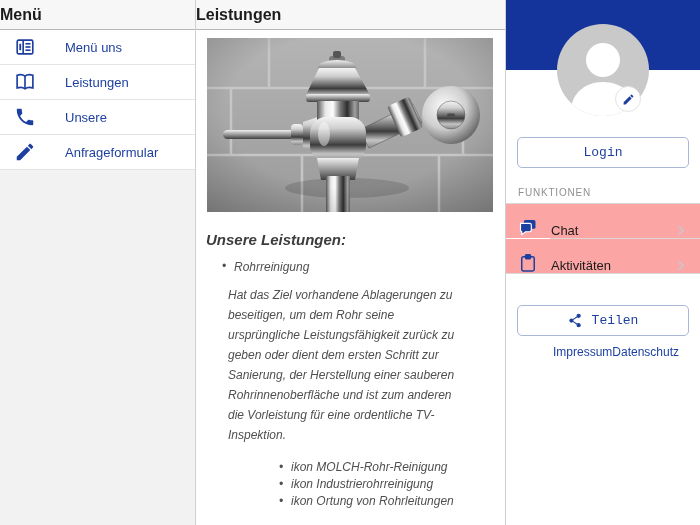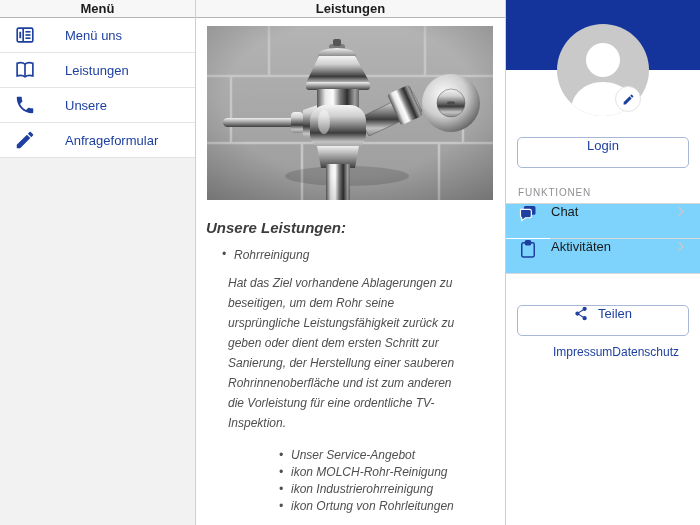--- a/index.html
+++ b/index.html
@@ -1,23 +1,23 @@
 <!DOCTYPE html>
 <html><head>
 <meta charset="utf-8">
 <style>
   * { margin:0; padding:0; box-sizing:border-box; }
   html,body { width:700px; height:525px; overflow:hidden; background:#fff;
     font-family:"Liberation Sans", sans-serif; }
   .app { display:flex; width:700px; height:525px; }
 
   
-  .col-header { height:18px; background:#f7f7f7; border-bottom:1px solid #b5b5b5;
-    display:flex; align-items:center; justify-content:center;
-    font-size:13px; font-weight:bold; color:#1c1c1e; flex:0 0 auto; }
+  .col-header { height:30px; background:#f7f7f7; border-bottom:1px solid #b5b5b5;
+    display:flex; align-items:center; 
+    font-size:16px; font-weight:bold; color:#1c1c1e; flex:0 0 auto; }
 
   
   .left { width:196px; flex:0 0 196px; display:flex; flex-direction:column;
     border-right:1px solid #cfcfcf; background:#f2f2f2; }
   .menu-row { height:35px; background:#fff; border-bottom:1px solid #e3e3e3;
     display:flex; align-items:center; padding-left:14px; cursor:pointer; }
   .menu-icon { width:22px; height:22px; flex:0 0 22px; color:#1d3f9f; }
   .menu-icon svg { width:22px; height:22px; display:block; }
   .menu-label { margin-left:29px; font-size:13px; color:#1d3f9f; }
   .left-fill { flex:1; background:#f2f2f2; }
@@ -45,30 +45,30 @@
     margin-left:-46px; cursor:pointer; }
   .avatar-clip { width:92px; height:92px; border-radius:50%; background:#c9c9c9;
     overflow:hidden; }
   .avatar-clip svg { display:block; }
   .edit-btn { position:absolute; left:58px; top:62px; width:26px; height:26px;
     border-radius:50%; background:#fff; border:1px solid #e4e4e4;
     display:flex; align-items:center; justify-content:center; cursor:pointer; }
   .edit-btn svg { width:13px; height:13px; color:#1d3f9f; }
   .btn { position:absolute; left:11px; right:11px; height:31px; background:#fff;
     border:1px solid #a9b7d7; border-radius:5px; font-size:13px; color:#1d3f9f;
-    display:flex; justify-content:center; gap:9px;
-    cursor:pointer; font-family:Liberation Sans, sans-serif; }
+    display:flex; align-items:center; justify-content:center; gap:9px;
+    cursor:pointer; font-family:Liberation Mono, monospace; }
   .login-btn { top:137px; }
   .share-btn { top:305px; }
   .share-btn svg { width:15px; height:15px; color:#1d3f9f; }
   .section-label { position:absolute; top:187px; left:12px; font-size:10px;
     color:#8f8f94; letter-spacing:0.08em; }
   .func-rows { position:absolute; top:203px; left:0; right:0;
     border-top:1px solid #d8d8d8; border-bottom:1px solid #d8d8d8; }
-  .func-row { height:34px; background:#7dd3fc; display:flex; align-items:flex-start;
+  .func-row { height:34px; background:#fca5a5; display:flex; align-items:flex-end;
     padding:0 12px; cursor:pointer; }
   .func-divider { height:1px; background:#d8d8d8; margin-left:44px; }
   .func-icon { width:20px; height:20px; flex:0 0 20px; color:#1d3f9f; }
   .func-icon svg { width:20px; height:20px; display:block; }
   .func-label { margin-left:13px; font-size:13px; color:#1a1a1a; }
   .chevron { margin-left:auto; width:15px; height:15px; color:#c7c7cc; }
   .chevron svg { width:15px; height:15px; display:block; }
   .footer-links { position:absolute; top:345px; left:20px; right:21px;
     display:flex; justify-content:flex-end; }
   .footer-link { font-size:12px; color:#1d3f9f; cursor:pointer; }
@@ -206,21 +206,20 @@
         <rect width="286" height="174" fill="url(#vig)"></rect>
       </svg>
 
       <div class="content-heading">Unsere Leistungen:</div>
 
       <div class="li1">Rohrreinigung</div>
 
       <p class="para">Hat das Ziel vorhandene Ablagerungen zu beseitigen, um dem Rohr seine ursprüngliche Leistungsfähigkeit zurück zu geben oder dient dem ersten Schritt zur Sanierung, der Herstellung einer sauberen Rohrinnenoberfläche und ist zum anderen die Vorleistung für eine ordentliche TV-Inspektion.</p>
 
       <div class="sub">
-        <div class="sub-item">Unser Service-Angebot</div>
         <div class="sub-item">ikon MOLCH-Rohr-Reinigung</div>
         <div class="sub-item">ikon Industrierohrreinigung</div>
         <div class="sub-item">ikon Ortung von Rohrleitungen</div>
 
       </div>
 
     </div>
   </main>
 
   <aside class="right">

